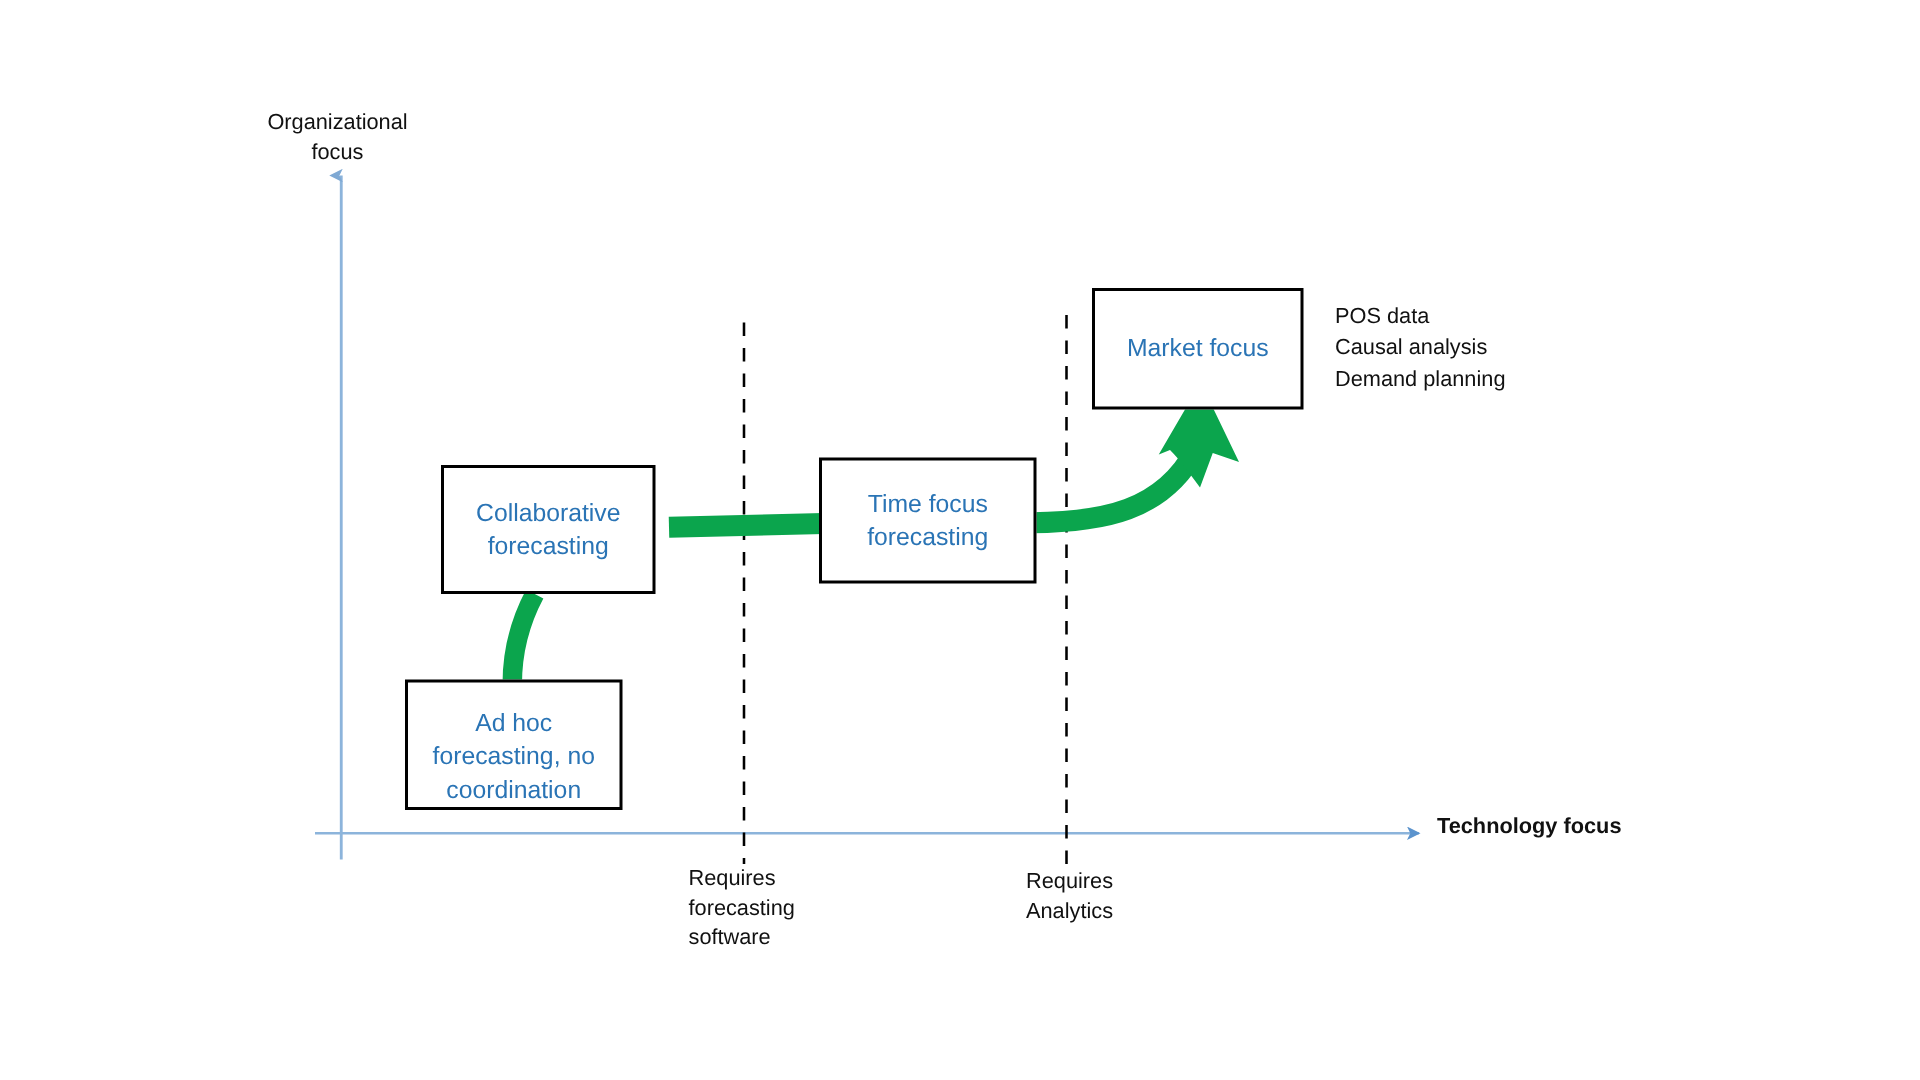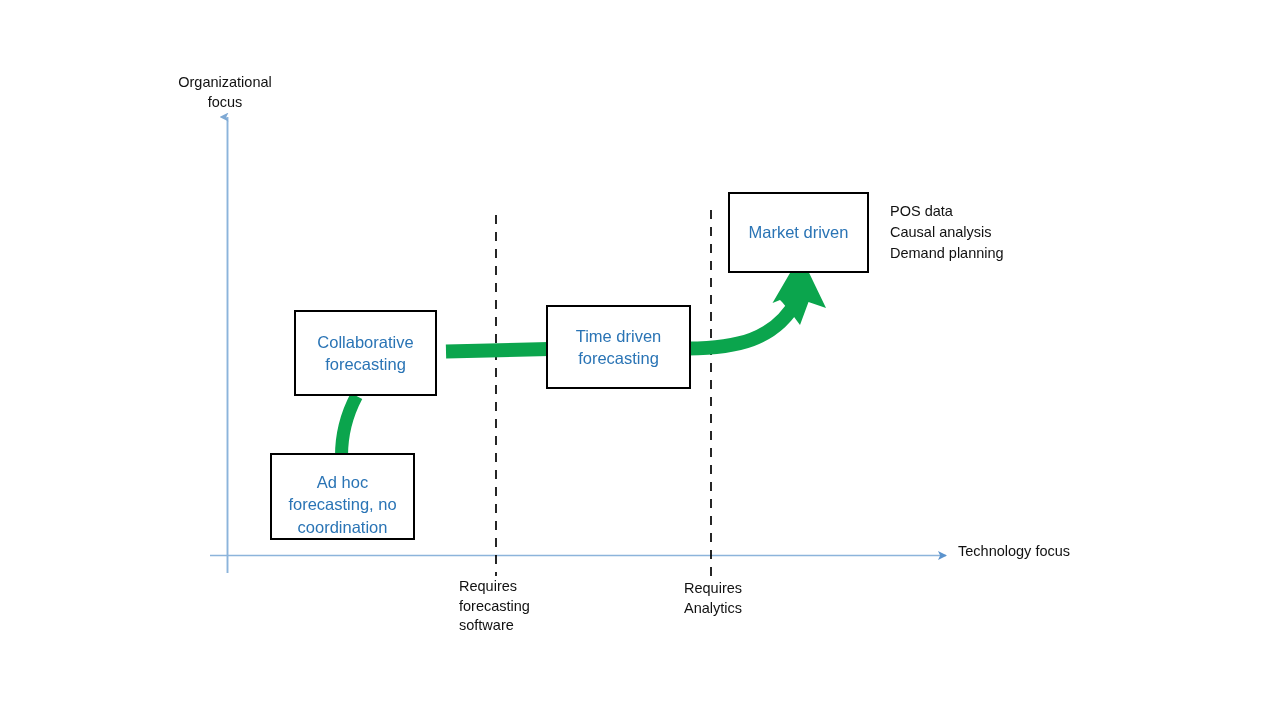--- a/index.html
+++ b/index.html
@@ -73,20 +73,21 @@
     top: 72px;
     width: 150px;
     text-align: center;
     line-height: 20px;
     font-size: 14.5px;
   }
   #axis-label-x {
     left: 958px;
     top: 542px;
     font-size: 14.5px;
+    font-weight: bold;
   }
   #annot-pos {
     left: 890px;
     top: 201px;
     line-height: 21px;
   }
   #annot-gate-1 {
     left: 459px;
     top: 577px;
     line-height: 19.5px;
@@ -143,26 +144,26 @@
 forecasting, no
 coordination</span>
   </div>
 
   <div class="node" id="node-collab">
     <span class="node-text">Collaborative
 forecasting</span>
   </div>
 
   <div class="node" id="node-timeseries">
-    <span class="node-text">Time driven
+    <span class="node-text">Time focus
 forecasting</span>
   </div>
 
   <div class="node" id="node-market">
-    <span class="node-text">Market driven</span>
+    <span class="node-text">Market focus</span>
   </div>
 
   <div class="annot" id="axis-label-y">Organizational
 focus</div>
 
   <div class="annot" id="axis-label-x">Technology focus</div>
 
   <div class="annot" id="annot-pos">POS data
 Causal analysis
 Demand planning</div>

